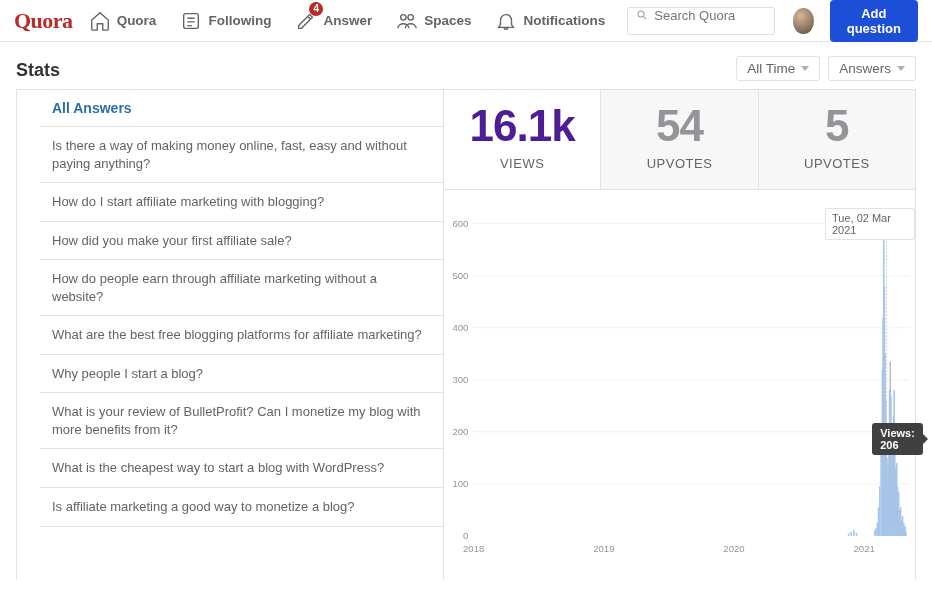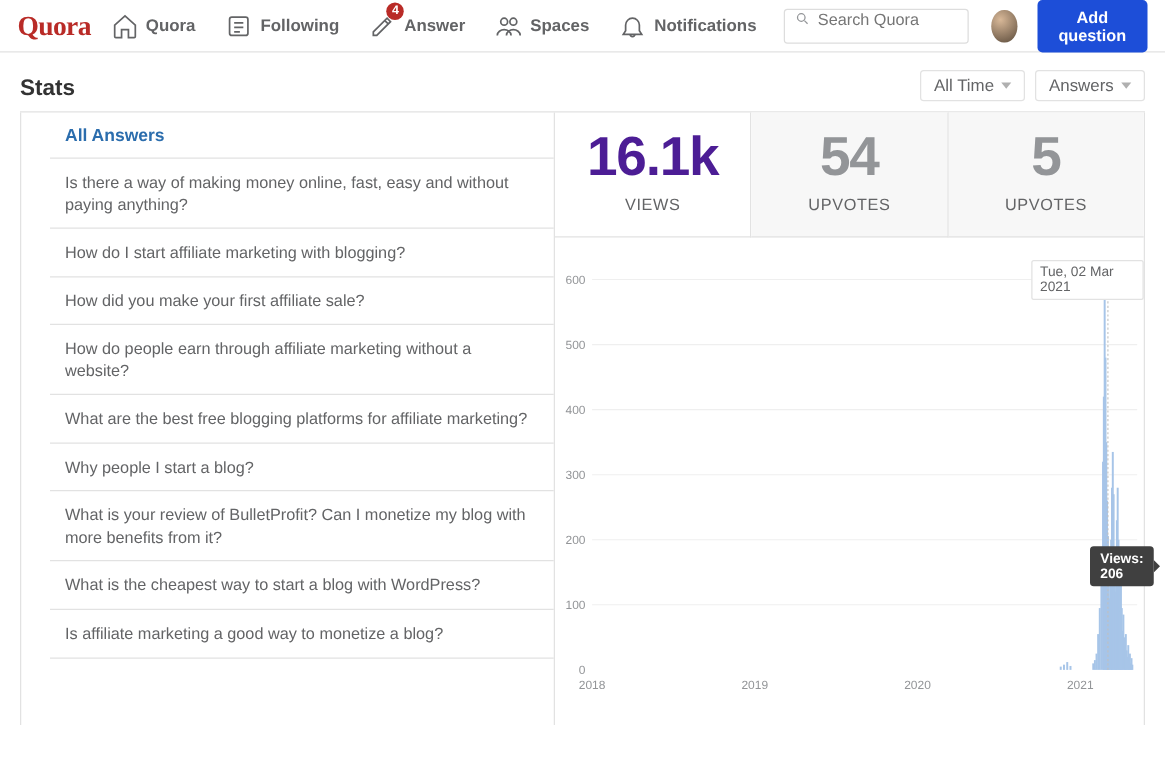--- a/index.html
+++ b/index.html
@@ -206,17 +206,17 @@
             <rect x="524.144776119411" y="356.06666666666666" width="1.8" height="11.933333333333337" fill="#a7c5e8"></rect>
             <rect x="524.8910447761436" y="345.32666666666665" width="1.8" height="22.673333333333346" fill="#a7c5e8"></rect>
             <rect x="525.6373134328425" y="359.05" width="1.8" height="8.949999999999989" fill="#a7c5e8"></rect>
             <rect x="526.3835820895752" y="353.0833333333333" width="1.8" height="14.916666666666686" fill="#a7c5e8"></rect>
             <rect x="527.129850746274" y="362.03333333333336" width="1.8" height="5.96666666666664" fill="#a7c5e8"></rect>
             <rect x="527.8761194030067" y="357.26" width="1.8" height="10.740000000000009" fill="#a7c5e8"></rect>
             <rect x="528.6223880597055" y="363.2266666666667" width="1.8" height="4.773333333333312" fill="#a7c5e8"></rect>
             <line x1="507.13432835823266" y1="10" x2="507.13432835823266" y2="368" stroke="#c0c0c0" stroke-width="1" stroke-dasharray="2,2"></line>
           </svg>
         <div class="tooltip-date" id="tt-date" style="left: 381px; top: 18px;">Tue, 02 Mar 2021</div>
-        <div class="tooltip-views" id="tt-views" style="left: 428.195px; top: 247px;">Views: 206</div>
+        <div class="tooltip-views" id="tt-views" style="left: 428.195px; top: 233px;">Views: 206</div>
       </div>
     </div>
   </div>
 </div>
 
 </body></html>

